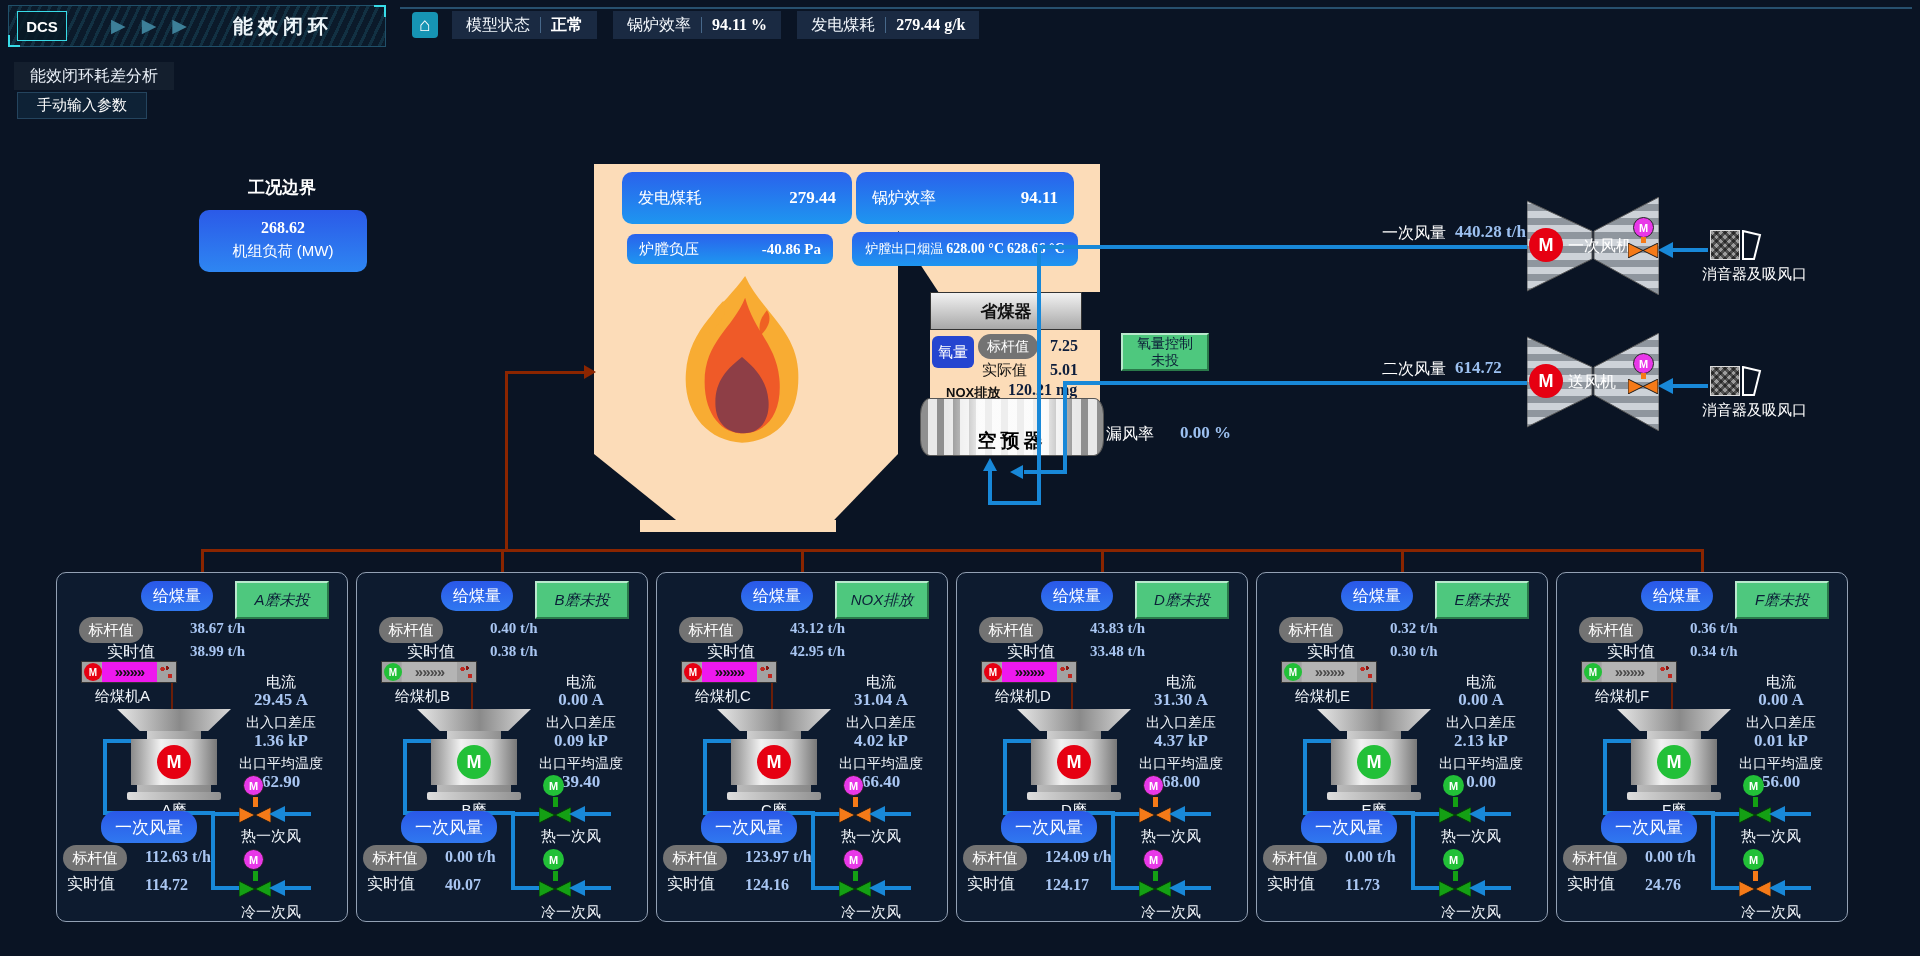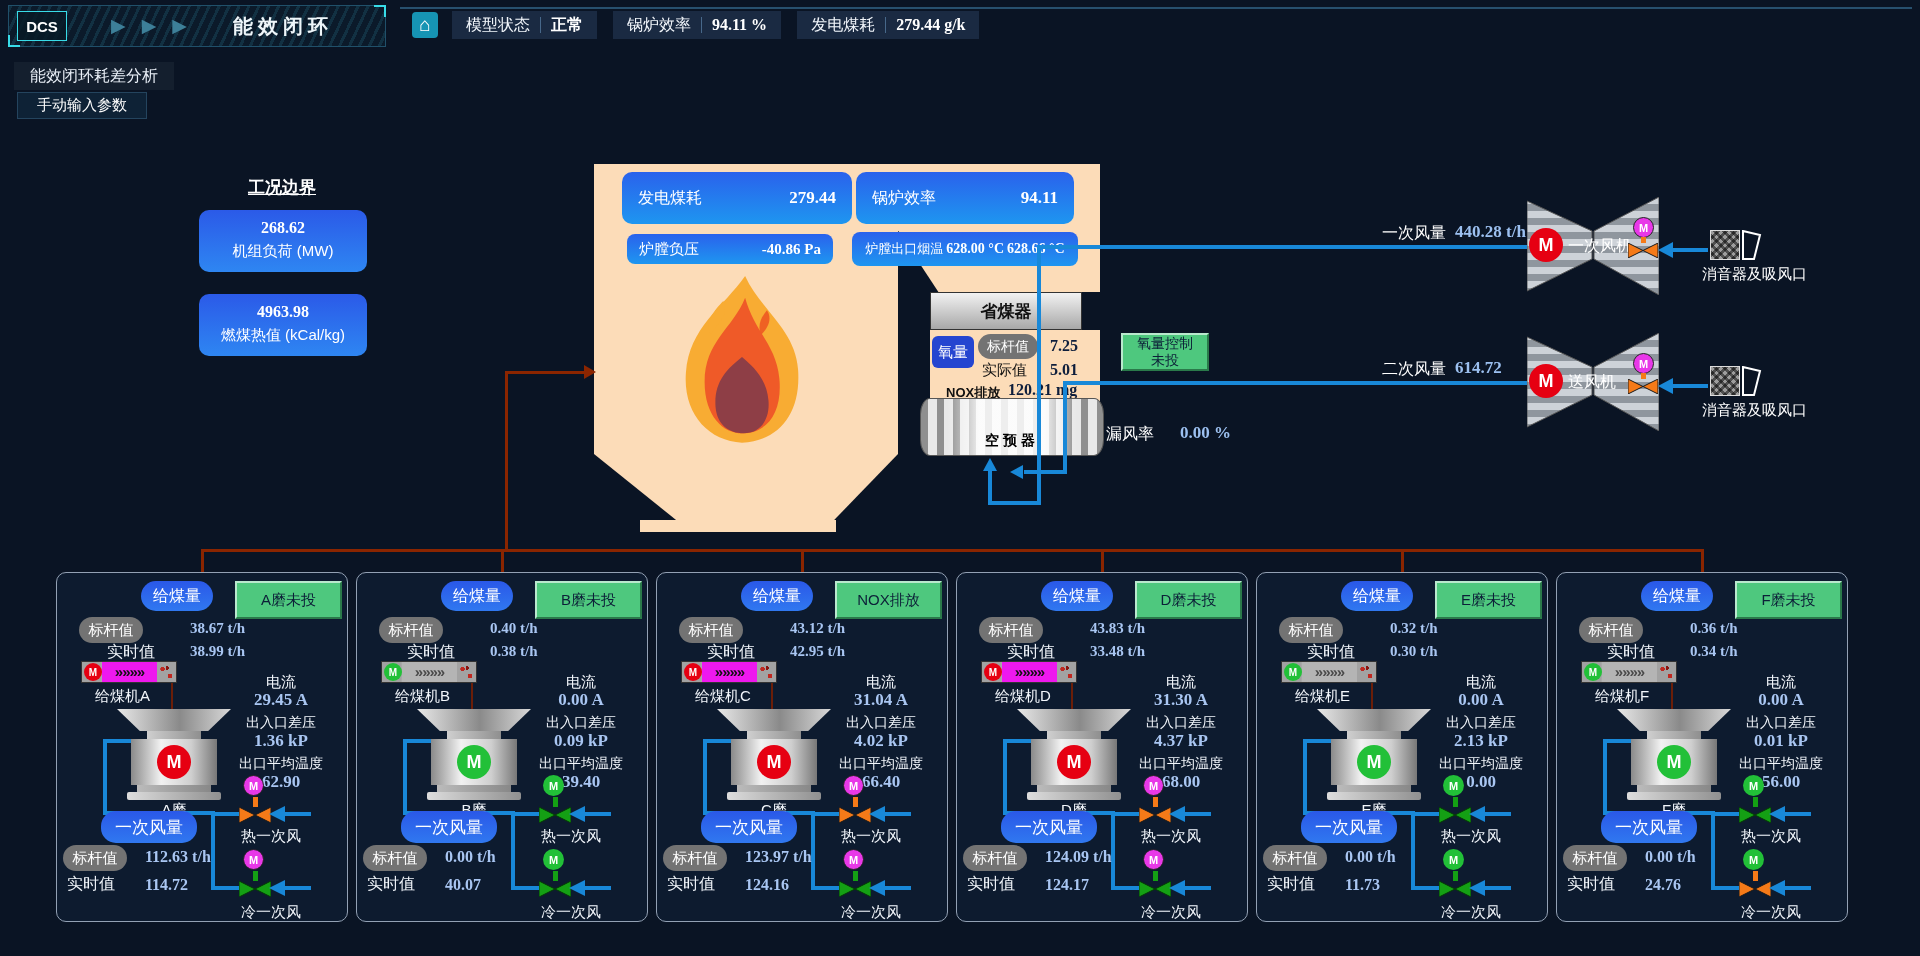--- a/index.html
+++ b/index.html
@@ -29,21 +29,21 @@
   .mgroup .vsep{width:1px;height:16px;background:#47688a;margin:0 10px;}
   .mgroup .mlabel{font-size:16px;color:#f2f6fb;}
   .mgroup .mval{font-size:16px;color:#fff;}
   .status-ok{color:#2ecc71;font-weight:bold;}
 
   
   .analysis-btn{left:14px;top:62px;width:160px;height:28px;background:#141f2e;color:#e9eff7;
     font-size:16px;display:flex;align-items:center;justify-content:center;}
   .manual-btn{left:17px;top:92px;width:128px;height:25px;background:#0e2236;border:1px solid #24445e;
     color:#fff;font-size:15px;display:flex;align-items:center;justify-content:center;}
-  .boundary-title{left:248px;top:176px;font-size:17px;font-weight:bold;color:#fff;text-decoration:underline;}
+  .boundary-title{left:248px;top:176px;font-size:17px;font-weight:bold;color:#fff;}
   .param-box{left:199px;width:168px;height:62px;border-radius:10px;
     background:linear-gradient(180deg,#2b5ae8,#2e86f2);text-align:center;}
   .param-box .pv{margin-top:9px;font-size:16px;color:#fff;}
   .param-box .pl{margin-top:5px;font-size:15px;color:#fff;}
 
   
   .peach{background:#fcdcb8;}
   .f-main{left:594px;top:164px;width:304px;height:290px;}
   .f-bridge{left:898px;top:164px;width:202px;height:128px;
     clip-path:polygon(0 0,100% 0,100% 100%,20% 100%,0 52%);}
@@ -52,21 +52,21 @@
   .f-lip{left:640px;top:520px;width:196px;height:12px;}
   .f-backox{left:930px;top:330px;width:170px;height:72px;}
   .eco-band{left:930px;top:292px;width:152px;height:38px;border:1px solid #333;box-sizing:border-box;
     background:linear-gradient(180deg,#f2f2f2,#a8a8a8);color:#111;font-weight:bold;font-size:17px;
     display:flex;align-items:center;justify-content:center;}
   .aph{left:920px;top:398px;width:184px;height:58px;border:1px solid #555;box-sizing:border-box;
     border-radius:10px/16px;background:repeating-linear-gradient(90deg,#8f8f8f 0 7px,#e8e8e8 7px 16px);}
   .aph .shine{position:absolute;left:26px;right:26px;top:0;bottom:0;
     background:linear-gradient(90deg,rgba(255,255,255,0),rgba(255,255,255,.85) 25%,rgba(255,255,255,.85) 75%,rgba(255,255,255,0));}
   .aph .t{position:absolute;inset:0;display:flex;align-items:center;justify-content:center;
-    color:#000;font-weight:bold;font-size:14px;letter-spacing:4px;margin-top:28px;}
+    color:#000;font-weight:bold;font-size:19px;letter-spacing:4px;margin-top:28px;}
   .fbox{border-radius:10px;background:linear-gradient(180deg,#2a62ec,#1e96f0);
     display:flex;align-items:center;color:#fff;}
   .fb1{left:622px;top:172px;width:230px;height:52px;padding:0 16px;justify-content:space-between;box-sizing:border-box;}
   .fb2{left:856px;top:172px;width:218px;height:52px;padding:0 16px;justify-content:space-between;box-sizing:border-box;}
   .fb3{left:627px;top:234px;width:206px;height:30px;padding:0 12px;justify-content:space-between;box-sizing:border-box;border-radius:8px;}
   .fb4{left:852px;top:232px;width:226px;height:34px;padding:0 5px;justify-content:center;gap:3px;box-sizing:border-box;border-radius:8px;white-space:nowrap;}
   .fbox .fl{font-size:16px;}
   .fbox .fv{font-size:17px;}
   .fb3 .fl,.fb3 .fv{font-size:15px;}
   .fb4 .fl{font-size:13px;}
@@ -115,23 +115,23 @@
   .flow-lbl{font-size:16px;color:#fff;}
   .flow-val{font-size:17px;color:#9cc0f0;}
 
   
   .mill-panel{position:absolute;top:572px;width:292px;height:350px;border:1px solid #93a1b4;
     border-radius:10px;background:#0d1b2f;box-sizing:border-box;}
   .mill-panel .abs{position:absolute;}
   .badge-blue{background:linear-gradient(180deg,#2a58e8,#3078f0);border-radius:15px;color:#fff;
     display:flex;align-items:center;justify-content:center;}
   .coal-badge{left:84px;top:8px;width:72px;height:30px;font-size:16px;}
-  .status-btn{left:178px;top:8px;width:107px;height:38px;background:#4ec87e;
+  .status-btn{left:178px;top:8px;width:94px;height:38px;background:#4ec87e;
     border-top:2px solid #b9e9cd;border-left:2px solid #b9e9cd;border-right:2px solid #2670444;border-right:2px solid #2a7a4a;border-bottom:2px solid #2a7a4a;
-    color:#0c2038;font-size:15px;display:flex;align-items:center;justify-content:center;box-sizing:border-box;}
+    color:#0c2038;font-size:15px;display:flex;align-items:center;justify-content:center;box-sizing:border-box;font-style:italic;}
   .feed-stdb{left:22px;top:44px;width:64px;height:26px;font-size:15px;}
   .pval{color:#a9c6f2;font-size:15px;}
   .feed-stdv{left:133px;top:47px;}
   .feed-reall{left:50px;top:69px;font-size:16px;}
   .feed-realv{left:133px;top:70px;}
   .feeder{left:24px;top:88px;width:96px;height:22px;background:#a8a8a8;border:1px solid #333;box-sizing:border-box;}
   .feeder .cap{position:absolute;top:0;width:19px;height:20px;
     background:radial-gradient(circle 2.5px at 30% 35%,#c02820 90%,rgba(0,0,0,0) 91%),
                radial-gradient(circle 2.5px at 68% 70%,#c02820 90%,rgba(0,0,0,0) 91%),
                radial-gradient(circle 2px at 55% 30%,#8a1410 90%,rgba(0,0,0,0) 91%),#a2a2a2;}
@@ -214,24 +214,20 @@
     </div>
   </div>
 
   <div class="abs analysis-btn">能效闭环耗差分析</div>
   <div class="abs manual-btn">手动输入参数</div>
   <div class="abs boundary-title">工况边界</div>
   <div class="abs param-box" style="top:210px">
     <div class="pv num">268.62</div>
     <div class="pl">机组负荷 (MW)</div>
   </div>
-  <div class="abs param-box" style="top:294px">
-    <div class="pv num">4963.98</div>
-    <div class="pl">燃煤热值 (kCal/kg)</div>
-  </div>
 
   <div class="abs peach f-main"></div>
   <div class="abs peach f-bridge"></div>
   <div class="abs peach f-hopper"></div>
   <div class="abs peach f-lip"></div>
   <div class="abs peach f-backox"></div>
 
   <svg class="abs" style="left:664px;top:276px" width="156" height="176" viewBox="0 0 100 113">
     <path d="M52 0 C38 20,16 33,14 62 C12 88,28 106,50 107 C74 106,88 88,86 60 C84 34,62 22,52 0 Z" fill="#f8ac33"></path>
     <path d="M38 16 C42 26,34 30,30 38 C26 30,32 22,38 16 Z" fill="#f8ac33"></path>

